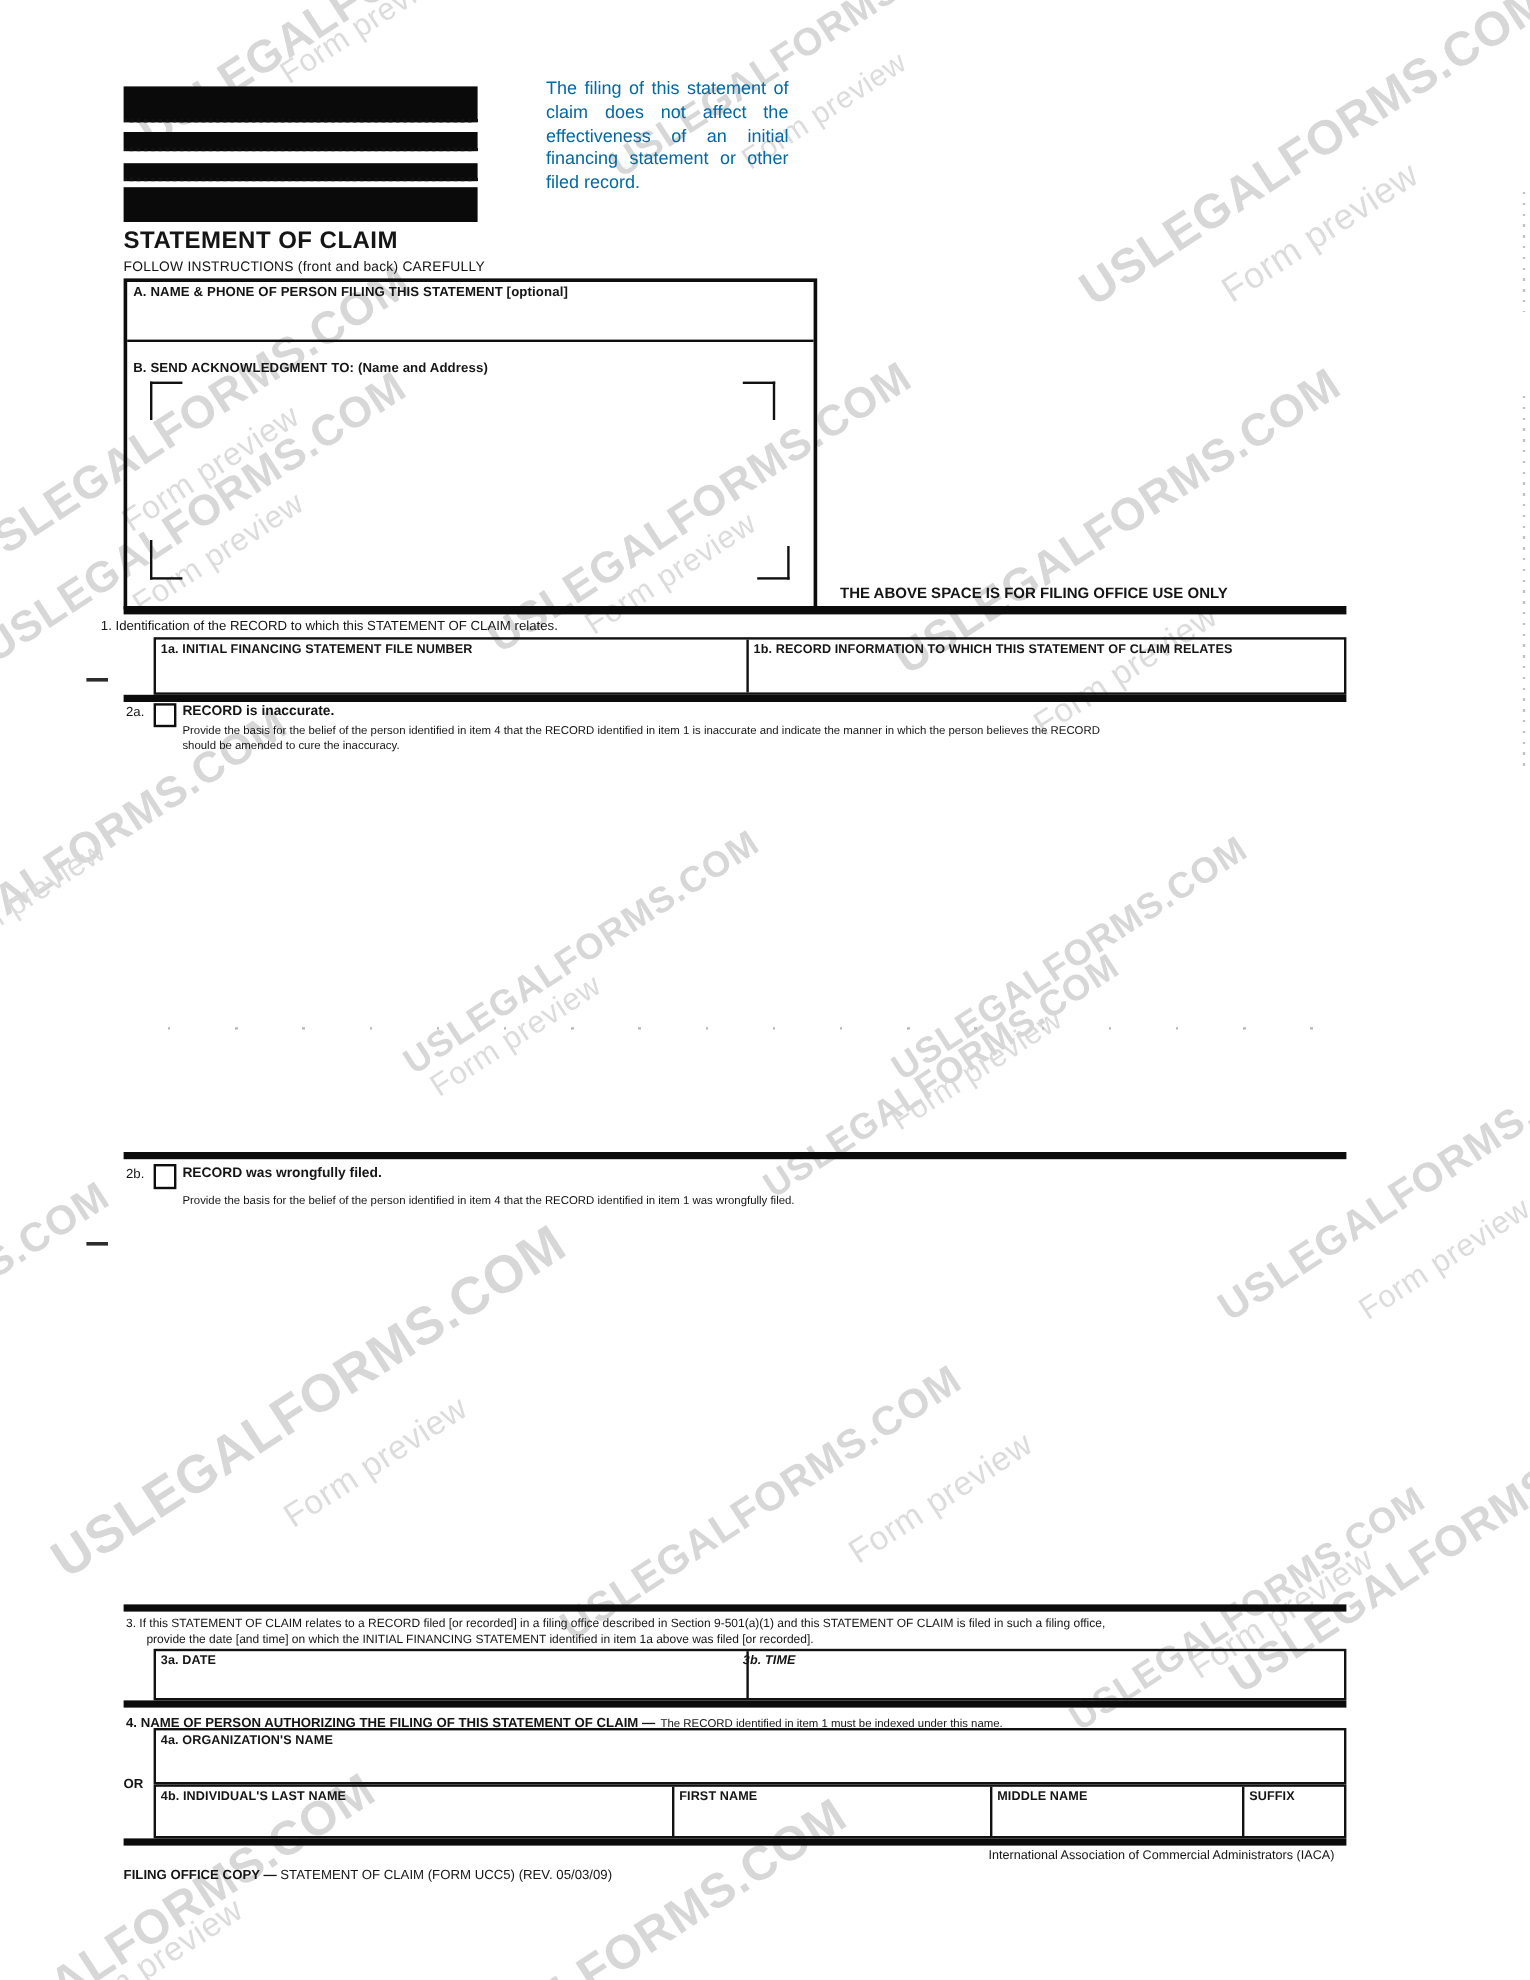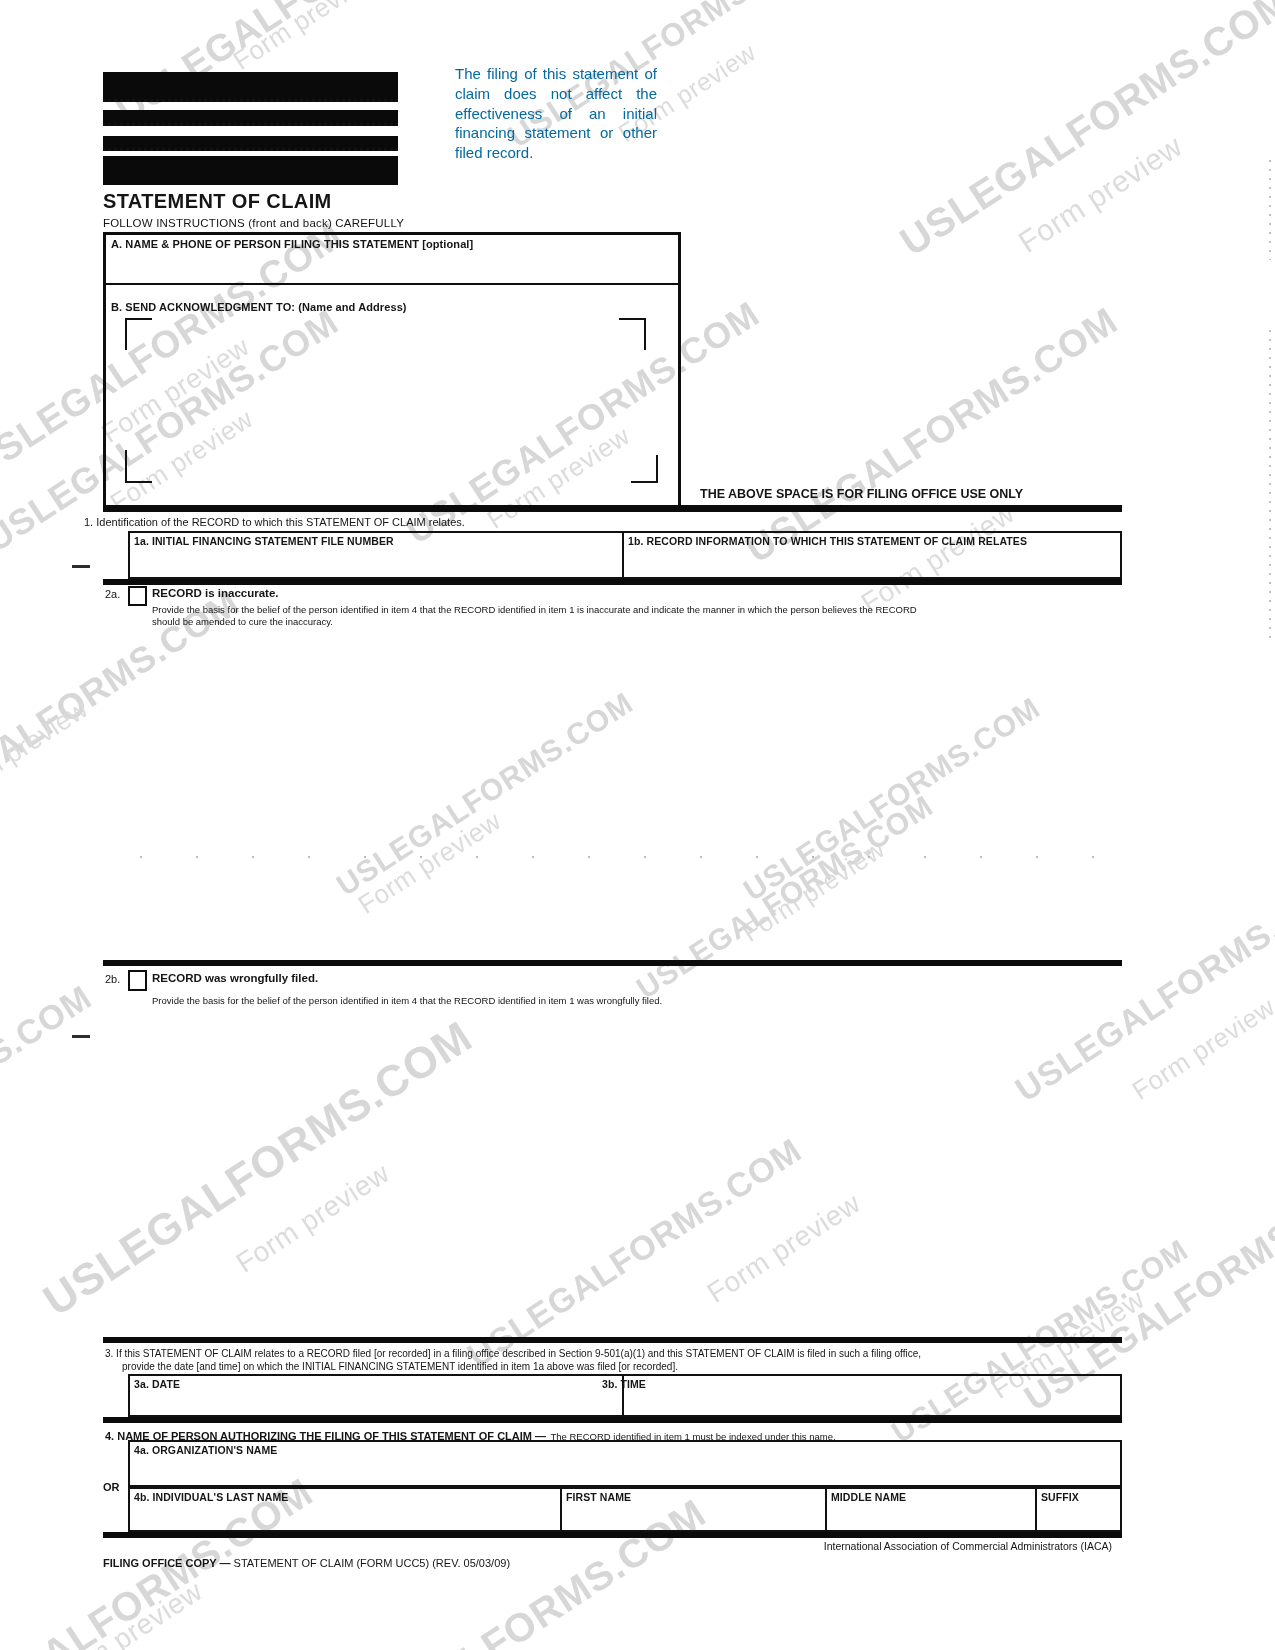--- a/index.html
+++ b/index.html
@@ -154,21 +154,21 @@
     <div class="abs fineprint" style="left:152px;top:995px;">Provide the basis for the belief of the person identified in item 4 that the RECORD identified in item 1 was wrongfully filed.</div>
     <div class="abs writearea" style="left:103px;top:1012px;width:1019px;height:318px;"></div>
 
     <div class="abs bar" style="left:103px;top:1337px;width:1019px;height:6px;"></div>
     <div class="abs sec3line" style="left:105px;top:1347px;">3.  If this STATEMENT OF CLAIM relates to a RECORD filed [or recorded] in a filing office described in Section 9-501(a)(1) and this STATEMENT OF CLAIM is filed in such a filing office,</div>
     <div class="abs sec3line" style="left:122px;top:1360px;">provide the date [and time] on which the INITIAL FINANCING STATEMENT identified in item 1a above was filed [or recorded].</div>
     <div class="abs rowbox" style="left:128px;top:1374px;width:990px;height:39px;">
       <div class="abs cell-label" style="left:0;top:0;">3a. DATE</div>
       <div class="abs writearea" style="left:0;top:13px;width:492px;height:26px;"></div>
       <div class="abs vline" style="left:492px;top:0;width:2px;height:39px;"></div>
-      <div class="abs cell-label" style="left:468px;top:0;">3b. TIME</div>
+      <div class="abs cell-label" style="left:485px;top:0;font-style:italic;">3b. TIME</div>
       <div class="abs writearea" style="left:494px;top:13px;width:494px;height:26px;"></div>
     </div>
 
     <div class="abs bar" style="left:103px;top:1417px;width:1019px;height:6px;"></div>
     <div class="abs" style="left:105px;top:1426px;white-space:nowrap;">
       <span class="sec4head">4. NAME OF PERSON AUTHORIZING THE FILING OF THIS STATEMENT OF CLAIM —</span>
       <span class="sec4note">The RECORD identified in item 1 must be indexed under this name.</span>
     </div>
     <div class="abs rowbox" style="left:128px;top:1440px;width:990px;height:43px;">
       <div class="cell-label">4a. ORGANIZATION'S NAME</div>

